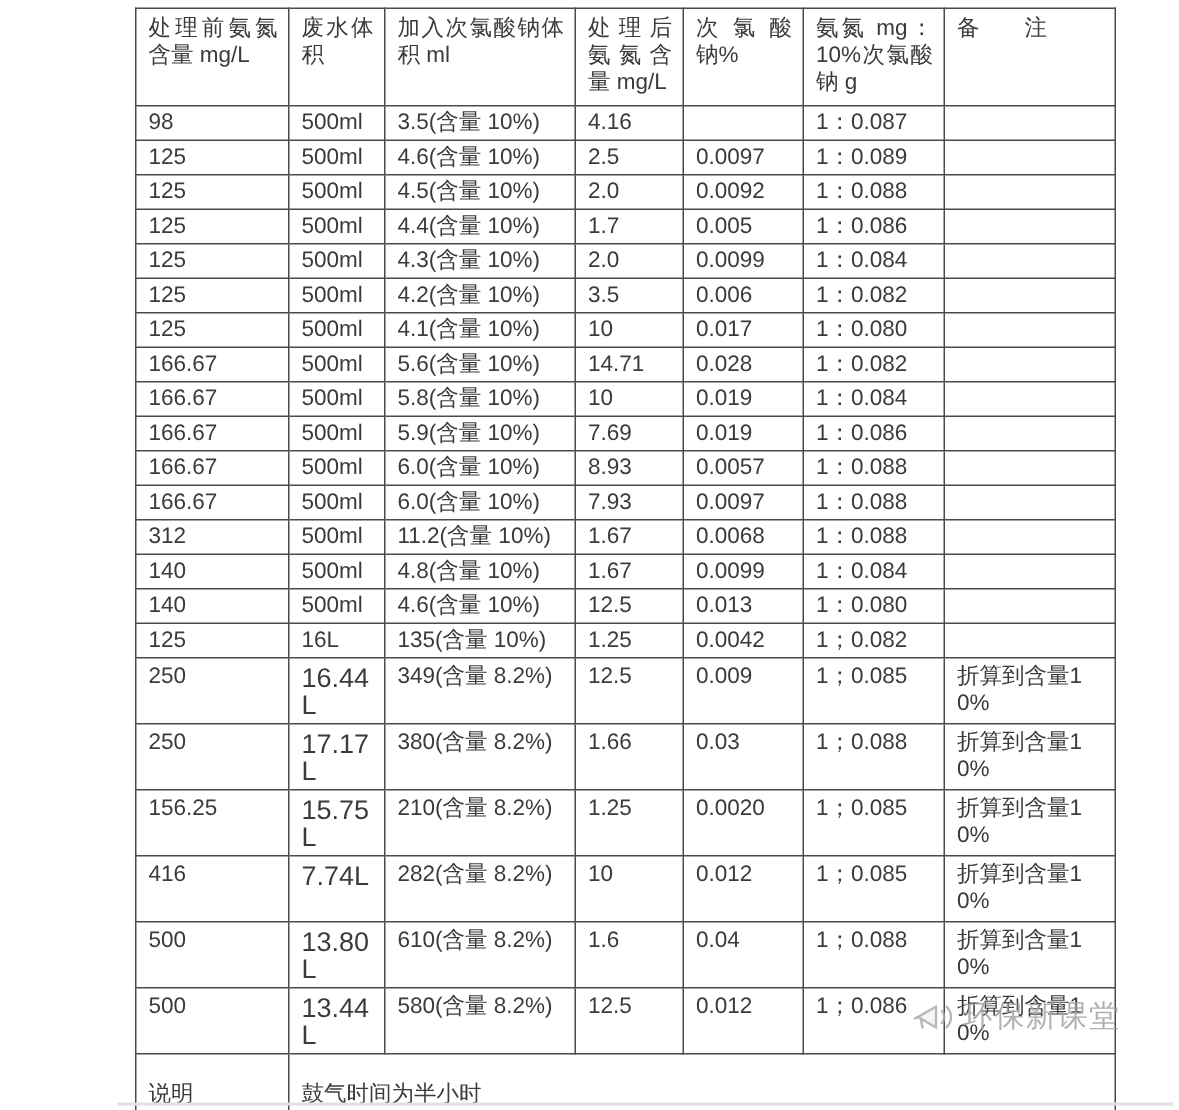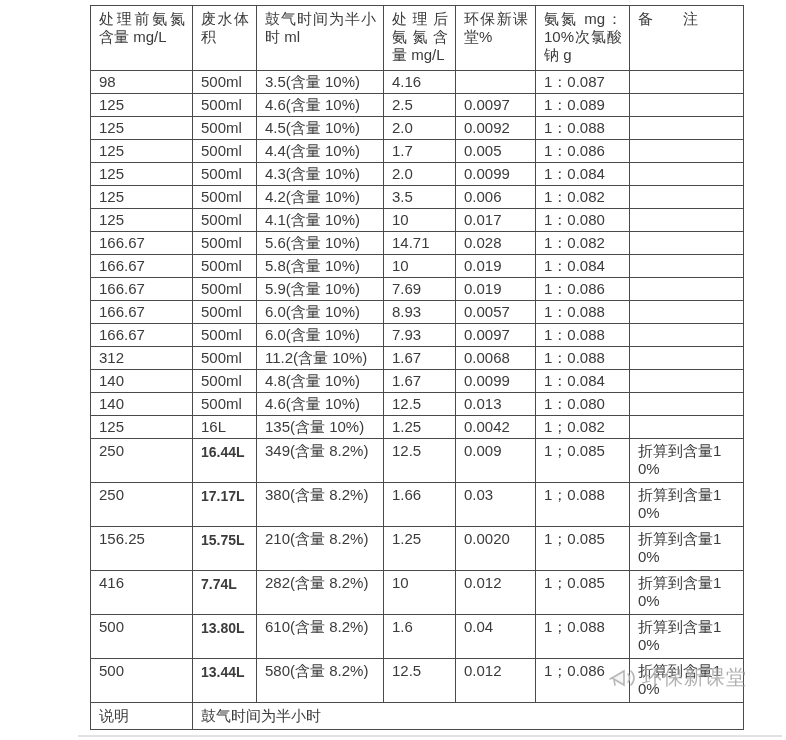--- a/index.html
+++ b/index.html
@@ -32,28 +32,28 @@
     white-space:normal;
   }
   table.data-table thead th {
     height:58px;
     text-align:justify;
     text-justify:inter-character;
     padding-top:4px;
   }
   tbody tr.row-single { height:23px; }
   tbody tr.row-tall   { height:44px; }
-  tbody tr.row-tall td.c1 { font-size:14px; padding-top:4px;font-weight:bold; }
+  tbody tr.row-tall td.c1 { font-size:18px; padding-top:4px; }
   tbody tr.row-tall td    { padding-top:3px; }
   td.c6 {
     text-align:justify;
     text-justify:inter-character;
   }
   tr.footer-row { height:27px; }
-  tr.footer-row td { padding-top:4px; }
+  tr.footer-row td { padding-top:18px; }
   .watermark {
     position:absolute;
     left:608px; top:664px;
     display:flex; align-items:center;
     color:#a3a3a3;
     font-size:20px;
     letter-spacing:1px;
     white-space:nowrap;
     opacity:0.85;
   }
@@ -77,23 +77,23 @@
         <col style="width: 127px;">
         <col style="width: 72px;">
         <col style="width: 80px;">
         <col style="width: 94px;">
         <col style="width: 114px;">
       </colgroup>
     <thead>
         <tr>
           <th class="c0">处理前氨氮含量 mg/L</th>
           <th class="c1">废水体积</th>
-          <th class="c2">鼓气时间为半小时 ml</th>
+          <th class="c2">加入次氯酸钠体积 ml</th>
           <th class="c3">处理后氨氮含量 mg/L</th>
-          <th class="c4">环保新课堂%</th>
+          <th class="c4">次氯酸钠%</th>
           <th class="c5">氨氮 mg：10%次氯酸钠 g</th>
           <th class="c6">备　　注</th>
         </tr>
       </thead>
     <tbody>
         <tr class="row-single">
           <td class="c0">98</td>
           <td class="c1">500ml</td>
           <td class="c2">3.5(含量 10%)</td>
           <td class="c3">4.16</td>

